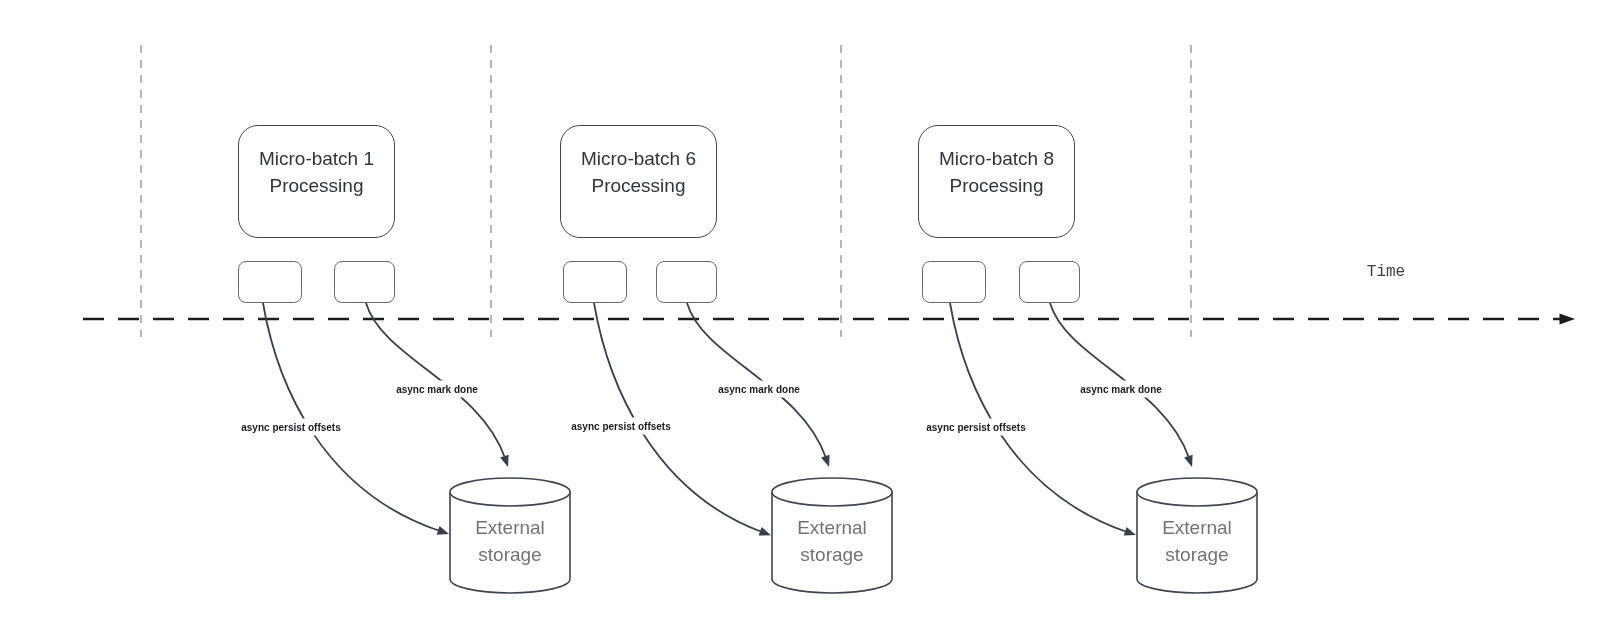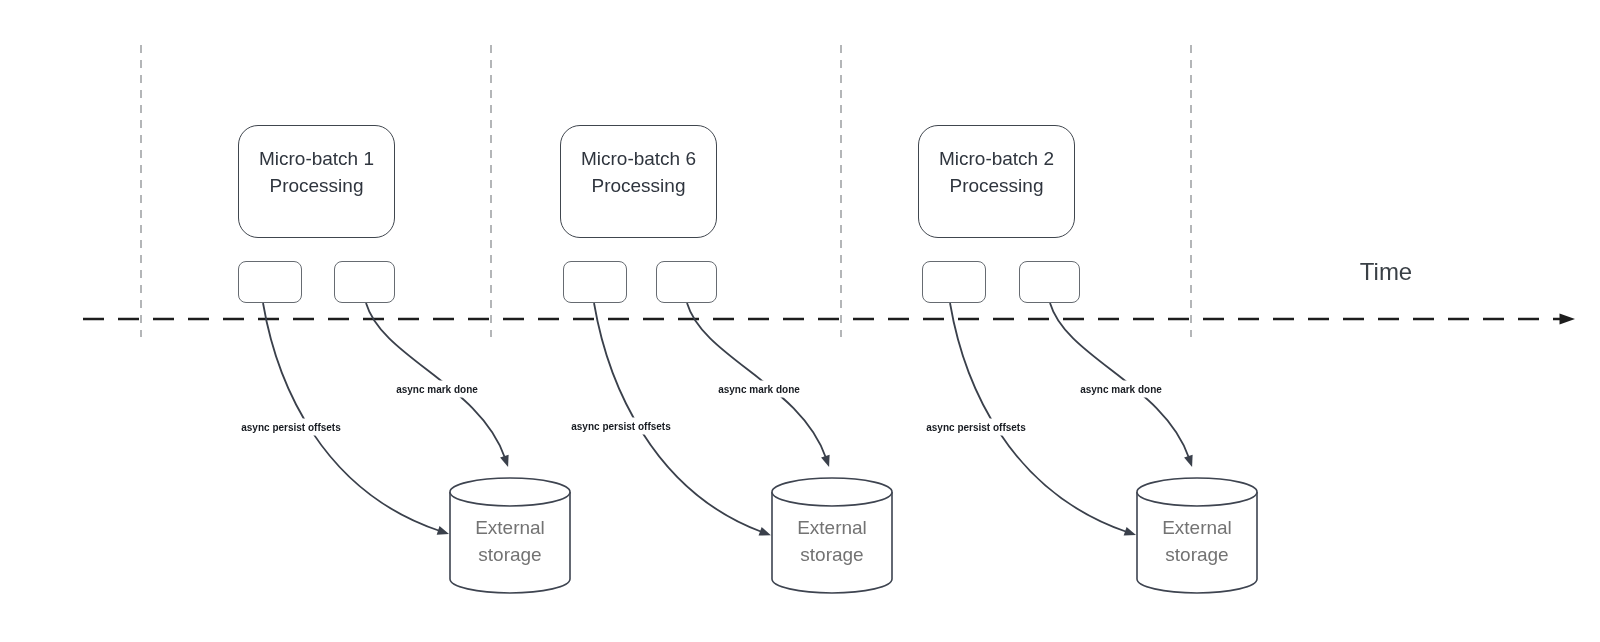--- a/index.html
+++ b/index.html
@@ -47,21 +47,21 @@
   .el-p1 { left:291px;  top:427px; }
   .el-m1 { left:437px;  top:389px; }
   .el-p2 { left:621px;  top:426px; }
   .el-m2 { left:759px;  top:389px; }
   .el-p3 { left:976px;  top:427px; }
   .el-m3 { left:1121px; top:389px; }
 
   
   .time-label {
     position:absolute; left:1386px; top:272px; transform:translate(-50%,-50%);
-    font-size:24px; color:#3a4046; white-space:nowrap;
+    font-size:16px; color:#3a4046; white-space:nowrap;font-family:Liberation Mono, monospace;
   }
 
   svg .guide   { stroke:#b4b6b8; stroke-width:2;   stroke-dasharray:8 7;  fill:none; }
   svg .axis    { stroke:#1d1d1d; stroke-width:2.3; stroke-dasharray:21 14; fill:none; }
   svg .edge    { stroke:#3a404b; stroke-width:1.8; fill:none; }
   svg .cyl     { stroke:#3e4450; stroke-width:1.6; fill:#ffffff; }
 </style>
 </head>
 <body>
 
@@ -116,21 +116,21 @@
 
   <div class="proc pb-2">Micro-batch 6
 Processing</div>
   <div class="mini ma-2"></div>
   <div class="mini mb-2"></div>
   <div class="edge-label el-p2">async persist offsets</div>
   <div class="edge-label el-m2">async mark done</div>
   <div class="cyl-label cl-2">External
 storage</div>
 
-  <div class="proc pb-3">Micro-batch 2
+  <div class="proc pb-3">Micro-batch 8
 Processing</div>
   <div class="mini ma-3"></div>
   <div class="mini mb-3"></div>
   <div class="edge-label el-p3">async persist offsets</div>
   <div class="edge-label el-m3">async mark done</div>
   <div class="cyl-label cl-3">External
 storage</div>
 
   <div class="time-label">Time</div>
 

